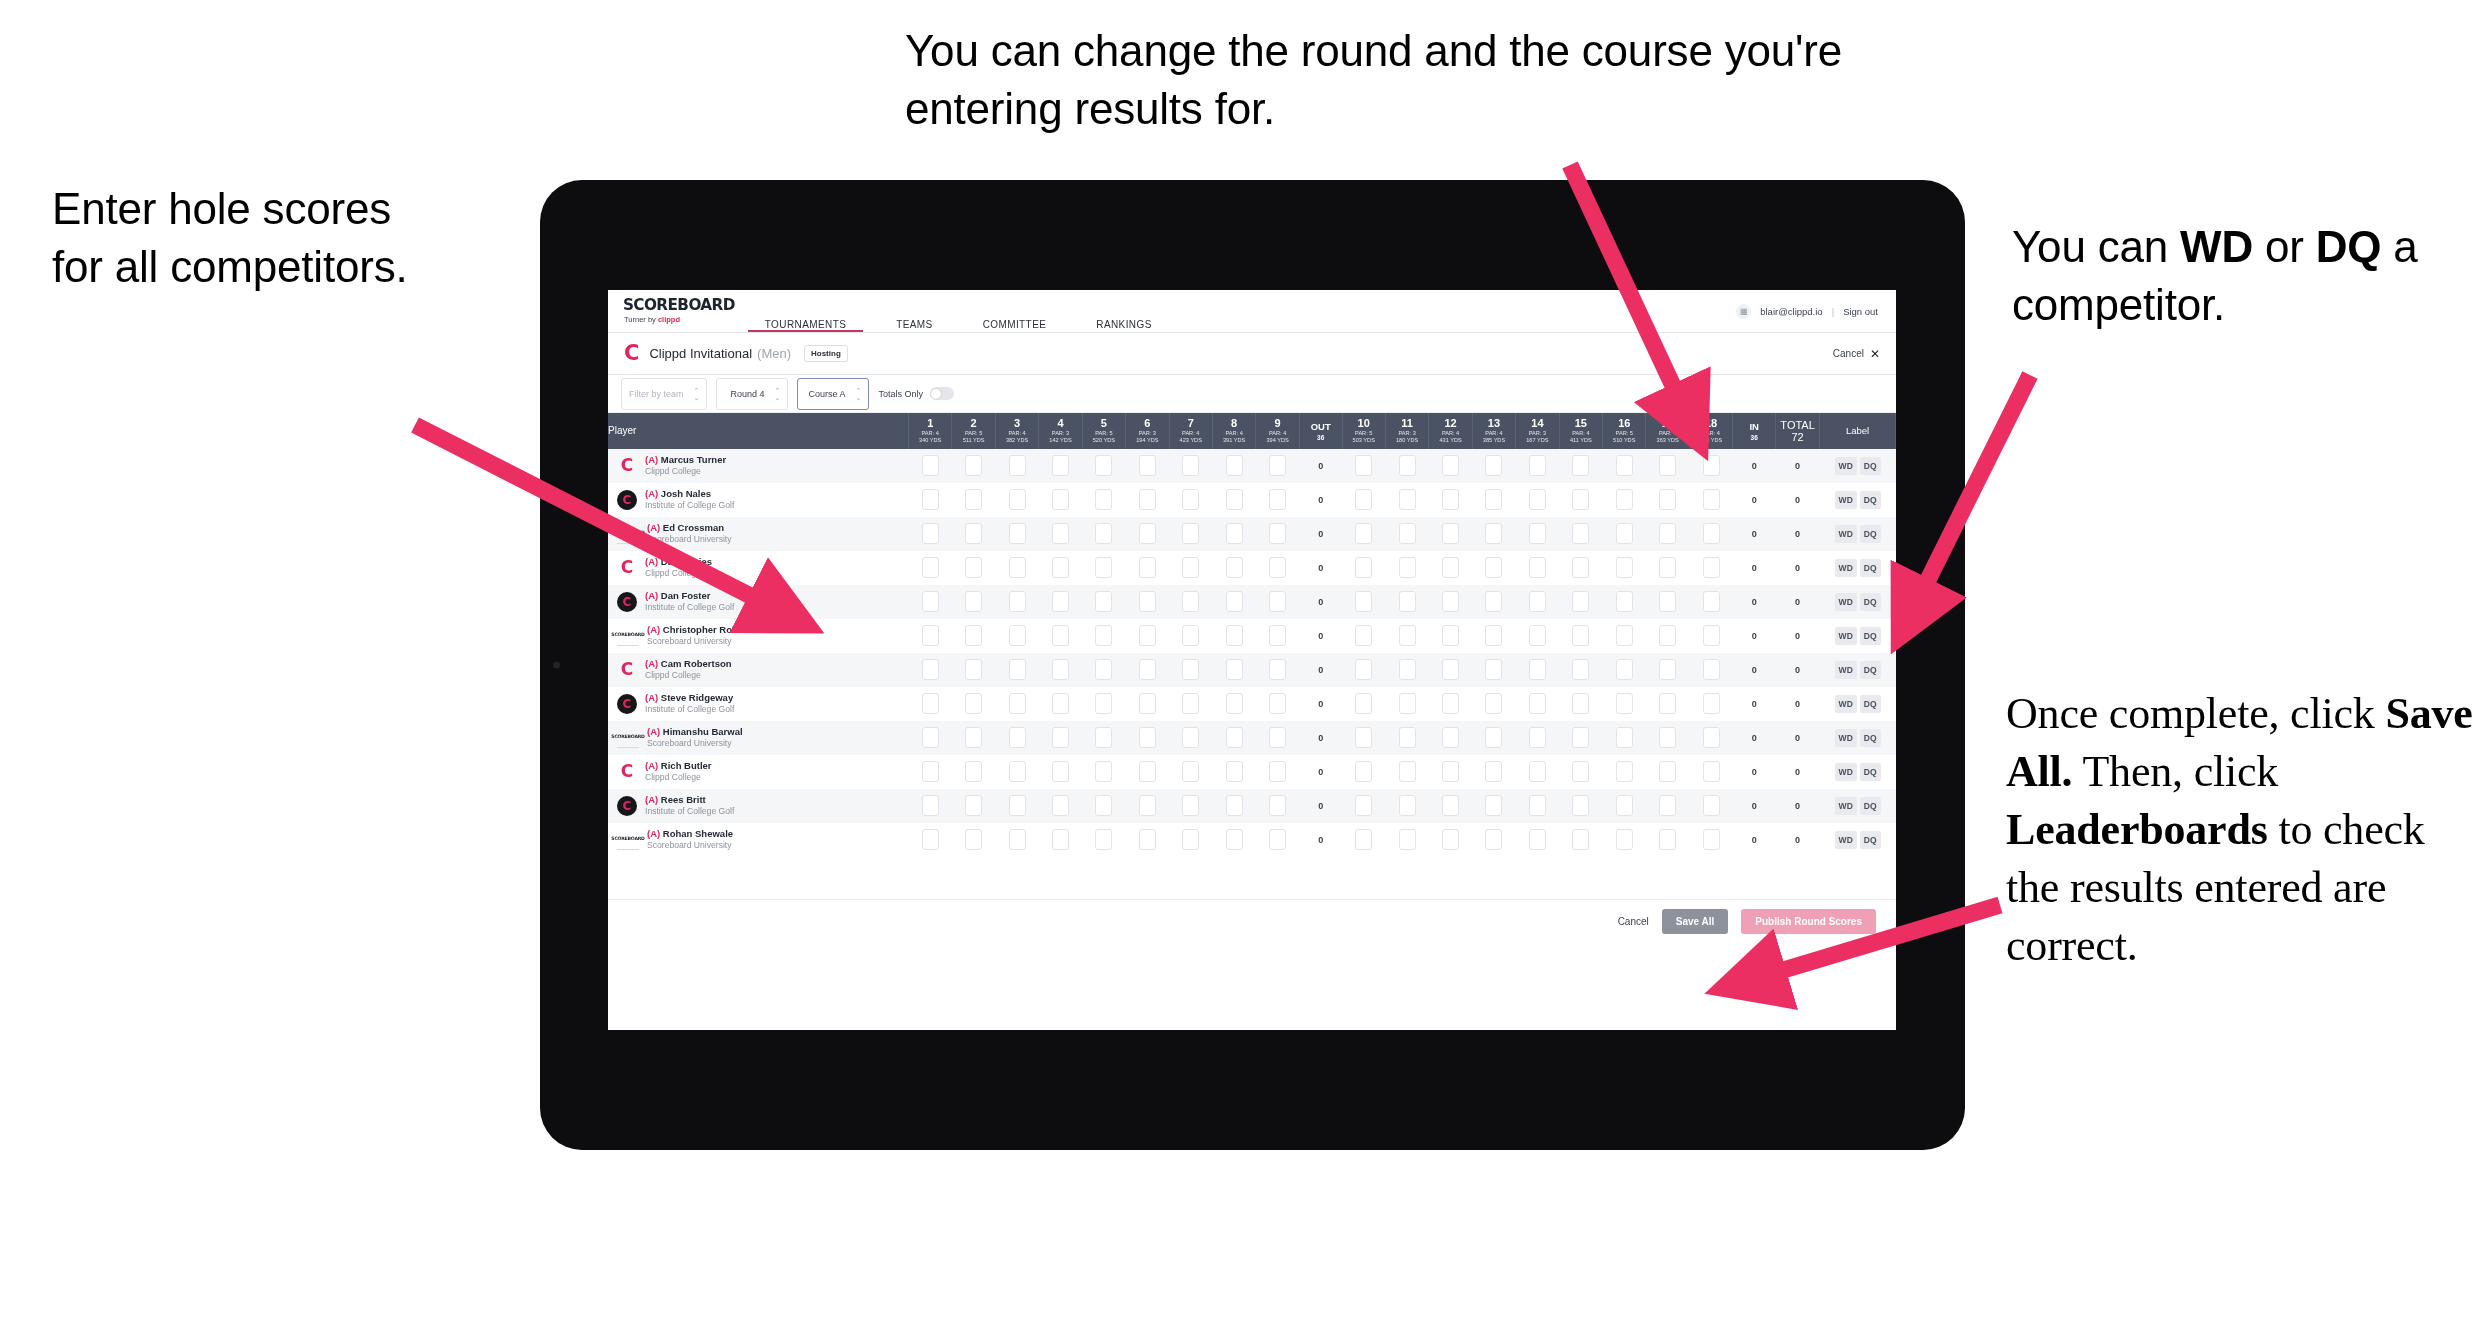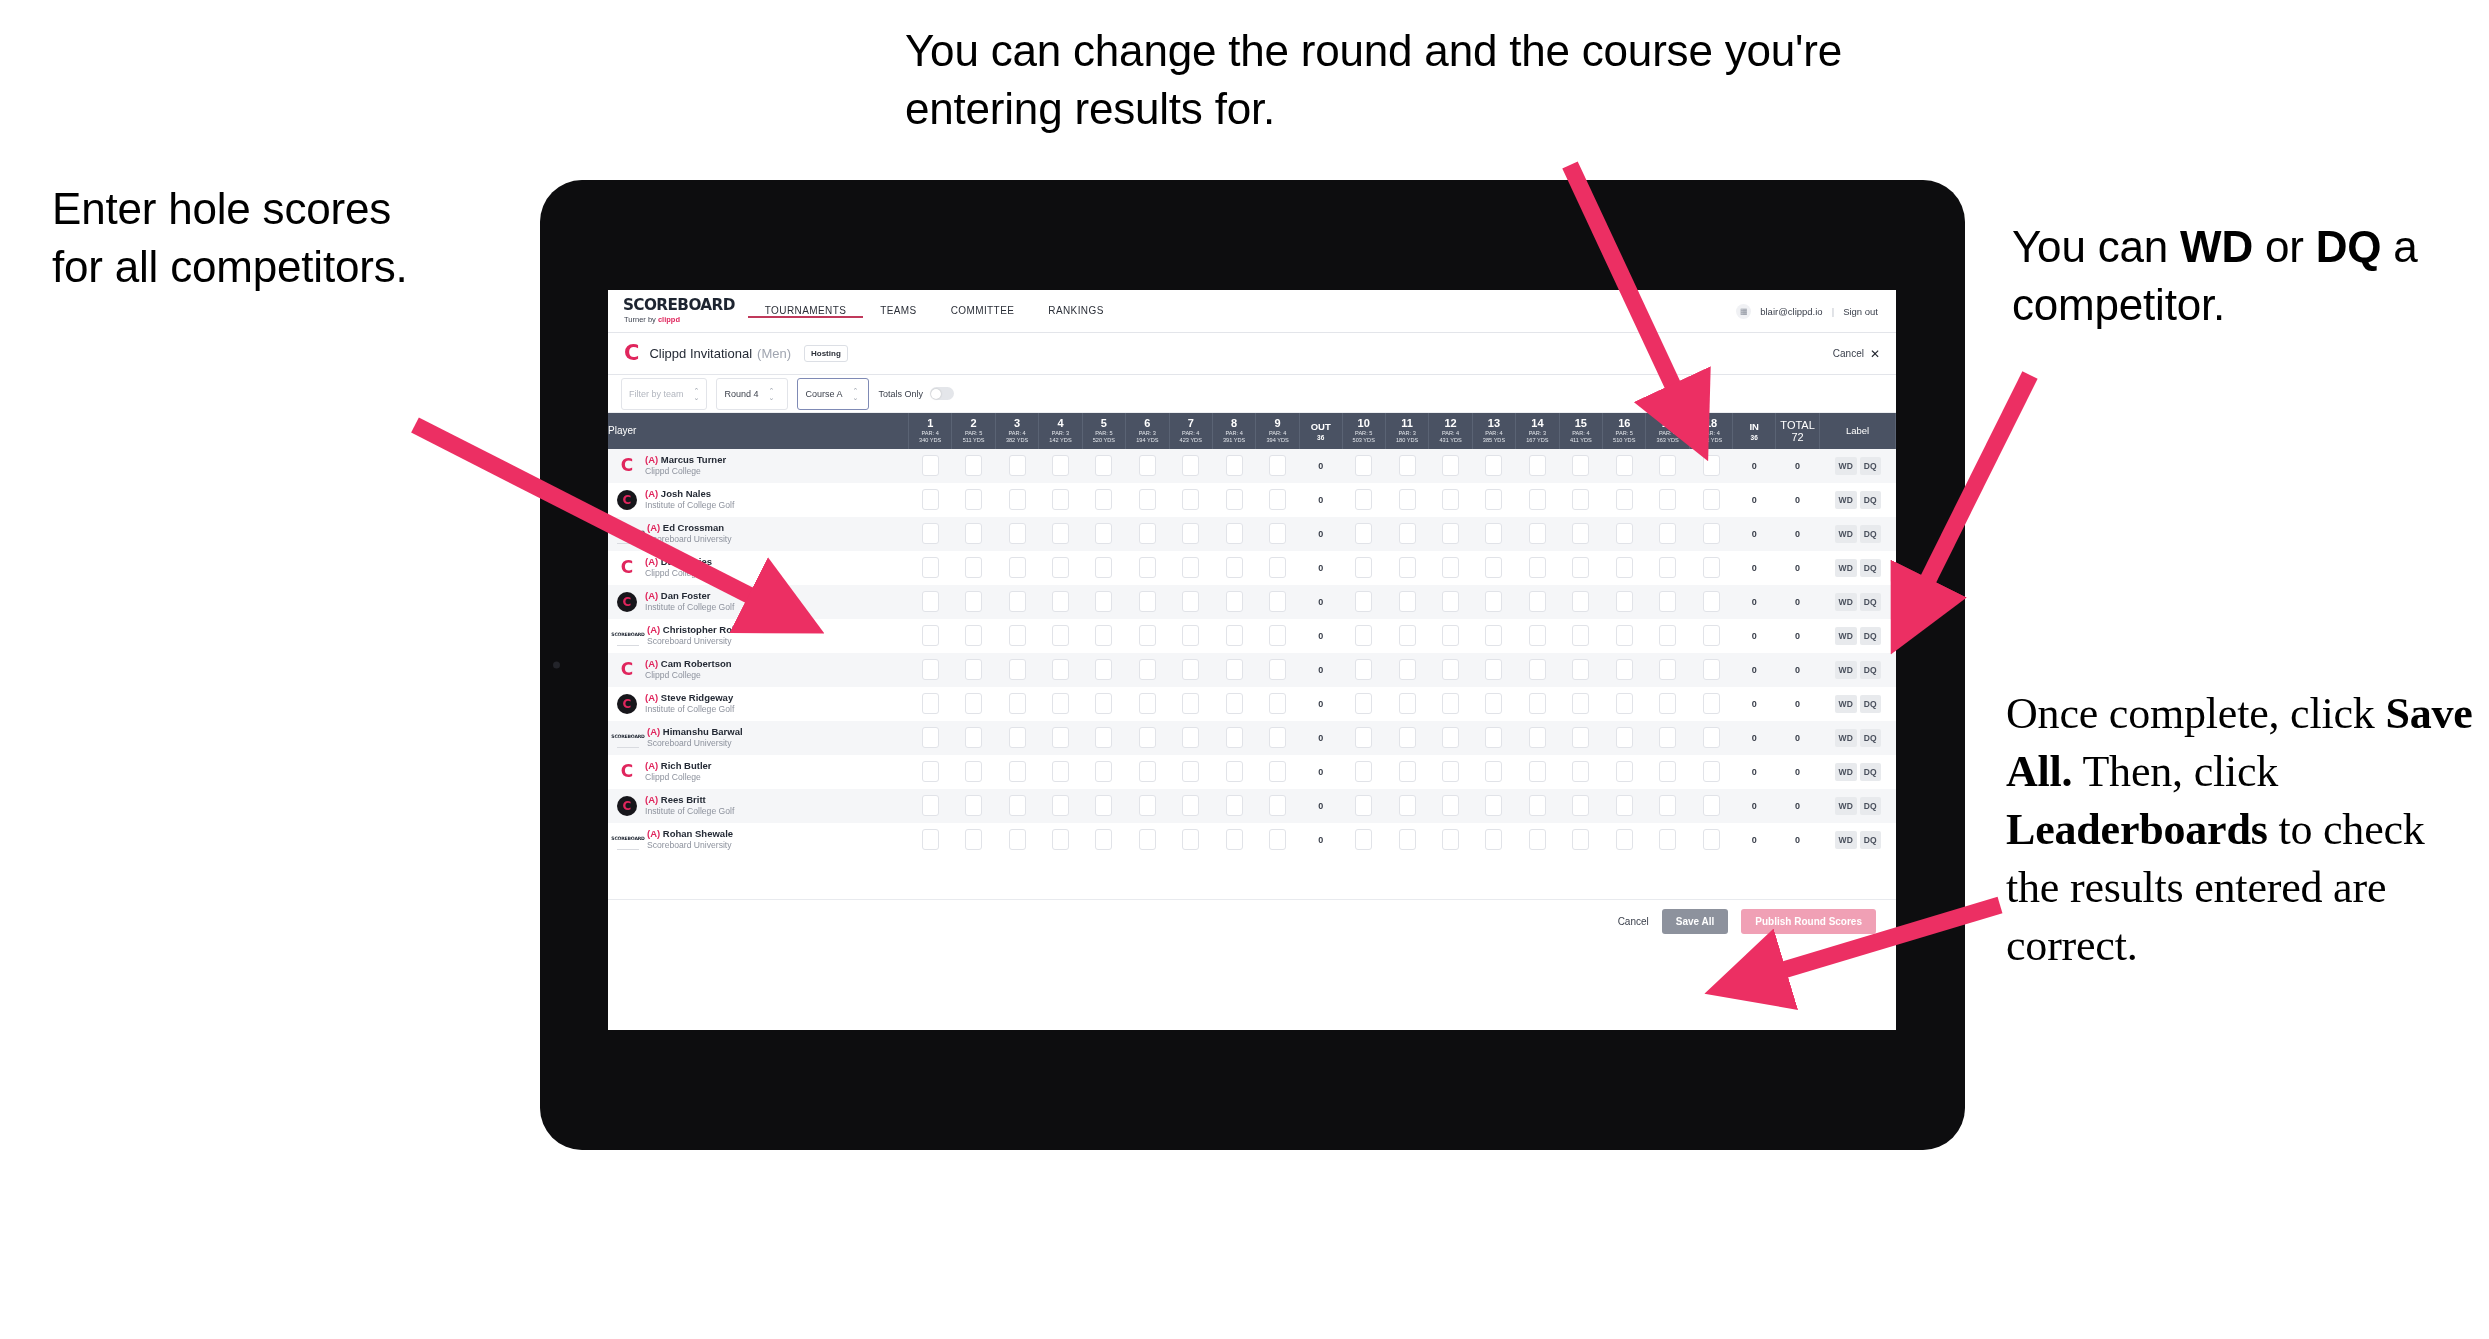--- a/index.html
+++ b/index.html
@@ -70,21 +70,21 @@
   .brand { display: flex; flex-direction: column; justify-content: center; padding: 0 14px 0 16px; }
   .brand-main {
     font-family: "DejaVu Sans", sans-serif;
     font-weight: bold; font-size: 15px; letter-spacing: -0.6px;
     color: #1d2430; line-height: 1;
     transform: scaleX(1.02);
   }
   .brand-sub { font-size: 7.5px; color: #3d4350; margin-top: 2px; }
   .brand-sub .pink { color: #e0265d; font-weight: bold; }
 
-  .topnav-links { display: flex; align-items: center; }
+  .topnav-links { display: flex; align-items: flex-end; gap: 16px; }
   .topnav-links a {
     display: flex; align-items: center; padding: 0 17px;
     font-size: 10px; letter-spacing: 0.4px; color: #2b2f38;
     text-decoration: none; border-bottom: 2px solid transparent;
   }
   .topnav-links a.active { border-bottom-color: #c0395b; }
   .topnav-right {
     margin-left: auto; display: flex; align-items: center;
     gap: 9px; padding-right: 18px; font-size: 9.5px; color: #3b404c;
   }
@@ -132,21 +132,21 @@
     height: 38px; background: #fff; display: flex; align-items: center;
     padding: 0 13px; gap: 9px; border-bottom: 1px solid #eceef1;
   }
   .search-box {
     flex: 1; height: 22px; border: 1px solid #e2e4e9; border-radius: 3px;
     display: flex; align-items: center; padding: 0 9px;
     font-size: 9px; color: #b2b6bf;
   }
   .sel {
     height: 32px; border: 1px solid #e2e4e9; border-radius: 3px;
-    display: flex; align-items: center; justify-content: flex-start;
+    display: flex; align-items: center; justify-content: flex-end;
     padding: 0 7px; font-size: 9px; color: #3a3f4a; min-width: 72px; gap: 10px;
   }
   .sel.muted { color: #b2b6bf; }
   .sel.focused { border-color: #7f8ab5; }
   .caret { font-size: 7px; color: #9aa0ab; line-height: 1; }
   .toggle-wrap { display: flex; align-items: center; gap: 7px; font-size: 9px; color: #3a3f4a; }
   .toggle {
     width: 24px; height: 13px; border-radius: 7px; background: #e4e6ea;
     position: relative;
   }

